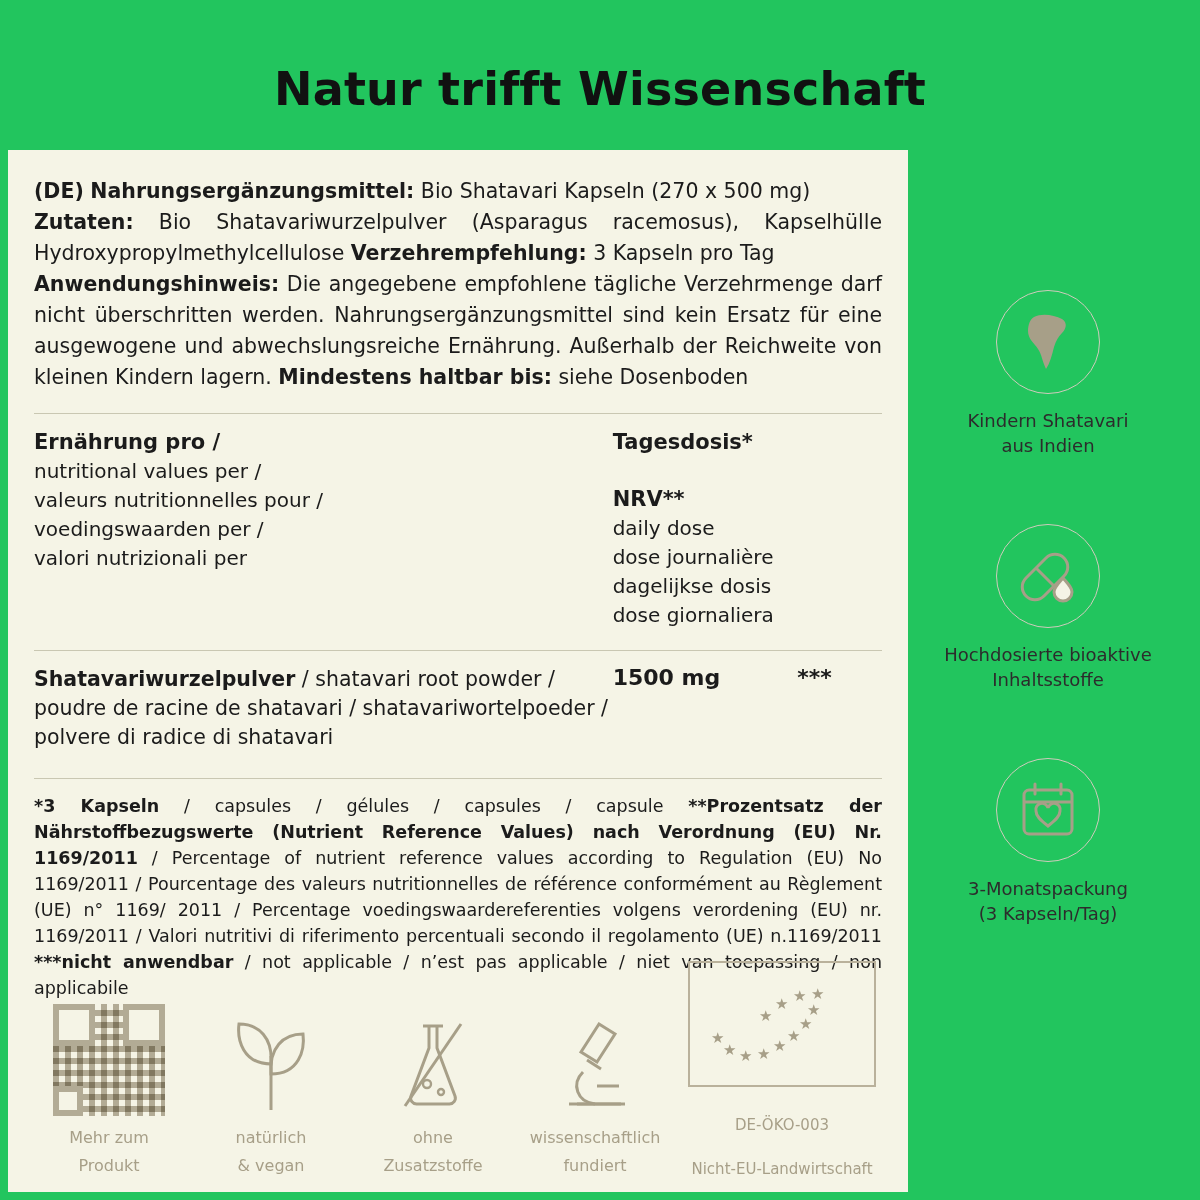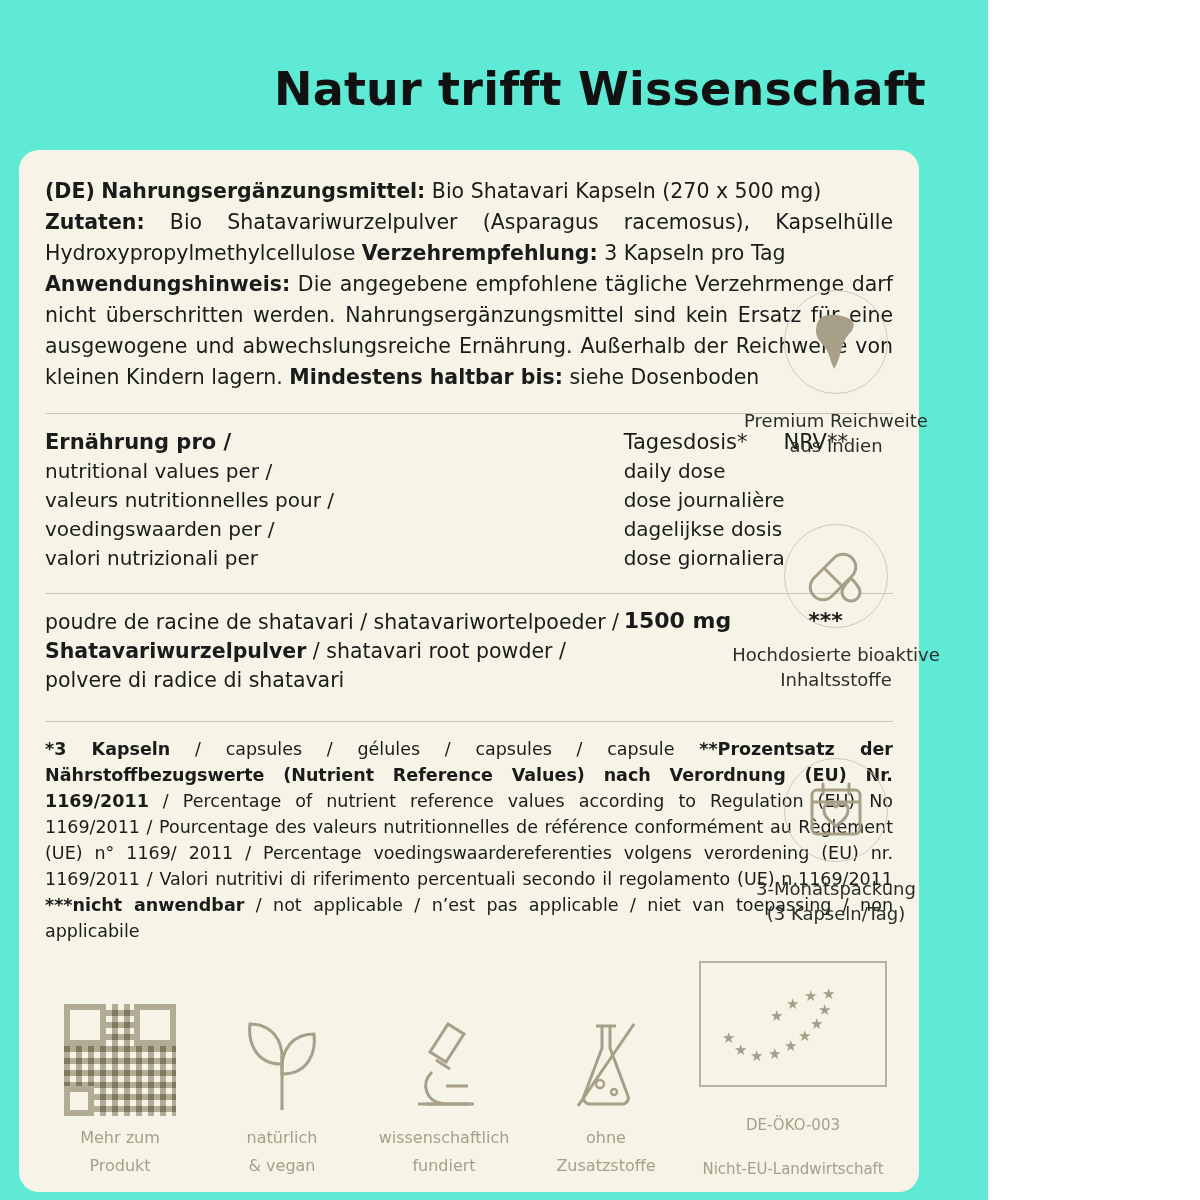--- a/index.html
+++ b/index.html
@@ -4,42 +4,41 @@
 <style>
   * { box-sizing: border-box; }
   html, body {
     margin: 0; padding: 0;
     width: 1200px; height: 1200px;
     background: #ffffff;
     font-family: "DejaVu Sans", sans-serif;
   }
   .page {
     position: relative;
-    width: 988px; height: 1200px;
-    background: #5eead4;
+    width: 1200px; height: 1200px;
+    background: #22c55e;
     overflow: hidden;
   }
   .headline {
     position: absolute;
     top: 62px; left: 0; width: 1200px;
     text-align: center;
     font-size: 46px;
     font-weight: bold;
     color: #111111;
     letter-spacing: 0.2px;
     font-family: "DejaVu Sans", sans-serif;
   }
   
   .label-panel {
     position: absolute;
-    top: 150px; left: 19px;
+    top: 150px; left: 8px;
     width: 900px; height: 1042px;
     background: #f5f4e6;
     padding: 26px 26px 0 26px;
-    border-radius: 20px;
   }
   .para {
     font-size: 20.5px;
     line-height: 31px;
     color: #1b1b1b;
     text-align: justify;
     font-family: "DejaVu Sans", sans-serif;
   }
   .para b { font-weight: bold; }
 
@@ -60,25 +59,26 @@
     color: #1b1b1b;
     line-height: 29px;
   }
   .n-sub {
     font-size: 20px;
     color: #1b1b1b;
     line-height: 29px;
   }
   .right-head {
     display: flex;
-    gap: 36px;
+    gap: 28px;
     font-size: 21px;
-    font-weight: normal;
+    font-weight: bold;
     color: #1b1b1b;
     line-height: 29px;
+    flex-direction: column;
   }
   .ing-row {
     display: flex;
     justify-content: space-between;
     align-items: flex-start;
   }
   .ing-left { width: 580px; }
   .ing-name {
     font-size: 20.5px;
     line-height: 29px;
@@ -243,24 +243,24 @@
         <div class="n-sub">dose journalière</div>
         <div class="n-sub">dagelijkse dosis</div>
         <div class="n-sub">dose giornaliera</div>
       </div>
     </div>
 
     <div class="rule"></div>
 
     <div class="ing-row">
       <div class="ing-left">
-        <div class="ing-name">poudre de racine de shatavari / shatavariwortelpoeder /</div>
         <div class="ing-name">
           <b>Shatavariwurzelpulver</b><span> / shatavari root powder /</span>
         </div>
+        <div class="ing-name">poudre de racine de shatavari / shatavariwortelpoeder /</div>
         <div class="ing-name">polvere di radice di shatavari</div>
       </div>
       <div class="ing-right">
         <span class="ing-amount">1500 mg</span>
         <span class="ing-nrv">***</span>
       </div>
     </div>
 
     <div class="rule" style="margin-top:26px"></div>
 
@@ -279,44 +279,44 @@
       </div>
 
       <div class="strip-item">
         <svg width="96" height="104" viewBox="0 0 96 104">
           <path d="M48 98 L48 44" stroke="#a79f88" stroke-width="3" fill="none"></path>
           <path d="M48 52 C20 52 14 28 16 12 C36 12 50 26 48 52 Z" stroke="#a79f88" stroke-width="3" fill="none"></path>
           <path d="M48 62 C76 62 82 38 80 22 C60 22 46 36 48 62 Z" stroke="#a79f88" stroke-width="3" fill="none"></path>
         </svg>
         <div class="strip-cap" style="white-space:pre-line">natürlich
 &amp; vegan</div>
+      </div>
+
+      <div class="strip-item">
+        <svg width="96" height="104" viewBox="0 0 96 104">
+          <path d="M38 14 h20 M44 14 v22 L26 84 a6 6 0 0 0 6 8 h32 a6 6 0 0 0 6 -8 L52 36 V14" stroke="#a79f88" stroke-width="3" fill="none"></path>
+          <circle cx="42" cy="72" r="4" stroke="#a79f88" stroke-width="2.4" fill="none"></circle>
+          <circle cx="56" cy="80" r="3" stroke="#a79f88" stroke-width="2.4" fill="none"></circle>
+          <path d="M20 94 L76 12" stroke="#a79f88" stroke-width="3" fill="none"></path>
+        </svg>
+        <div class="strip-cap" style="white-space:pre-line">ohne
+Zusatzstoffe</div>
       </div>
 
       <div class="strip-item">
         <svg width="96" height="104" viewBox="0 0 96 104">
           <path d="M52 12 l16 10 -18 28 -16 -10 Z" stroke="#a79f88" stroke-width="3" fill="none"></path>
           <path d="M40 48 l14 9" stroke="#a79f88" stroke-width="3" fill="none"></path>
           <path d="M36 60 c-12 12 -6 30 12 32" stroke="#a79f88" stroke-width="3" fill="none"></path>
           <path d="M30 92 h44" stroke="#a79f88" stroke-width="3" fill="none"></path>
           <path d="M22 92 h56" stroke="#a79f88" stroke-width="3" fill="none"></path>
           <path d="M50 74 h22" stroke="#a79f88" stroke-width="3" fill="none"></path>
         </svg>
         <div class="strip-cap" style="white-space:pre-line">wissenschaftlich
 fundiert</div>
-      </div>
-
-      <div class="strip-item">
-        <svg width="96" height="104" viewBox="0 0 96 104">
-          <path d="M38 14 h20 M44 14 v22 L26 84 a6 6 0 0 0 6 8 h32 a6 6 0 0 0 6 -8 L52 36 V14" stroke="#a79f88" stroke-width="3" fill="none"></path>
-          <circle cx="42" cy="72" r="4" stroke="#a79f88" stroke-width="2.4" fill="none"></circle>
-          <circle cx="56" cy="80" r="3" stroke="#a79f88" stroke-width="2.4" fill="none"></circle>
-          <path d="M20 94 L76 12" stroke="#a79f88" stroke-width="3" fill="none"></path>
-        </svg>
-        <div class="strip-cap" style="white-space:pre-line">ohne
-Zusatzstoffe</div>
       </div>
 
       <div class="strip-item" style="width:200px">
         <div class="eu-organic">
           <div class="eu-leaf">
             <div class="eu-star" style="left:4px;  top:46px;">★</div>
             <div class="eu-star" style="left:16px; top:58px;">★</div>
             <div class="eu-star" style="left:32px; top:64px;">★</div>
             <div class="eu-star" style="left:50px; top:62px;">★</div>
             <div class="eu-star" style="left:66px; top:54px;">★</div>
@@ -337,21 +337,21 @@
   </div>
 
   <div class="features">
 
     <div class="feature">
       <div class="feature-circle">
         <svg width="56" height="62" viewBox="0 0 56 62">
           <path d="M14 6 C22 2 34 4 42 8 C48 12 46 18 42 22 C38 26 36 30 34 36 C32 44 30 52 26 58 C22 50 22 44 18 38 C14 32 8 28 8 20 C8 14 10 8 14 6 Z" fill="#a79f88"></path>
         </svg>
       </div>
-      <div class="feature-cap" style="white-space:pre-line">Premium Reichweite
+      <div class="feature-cap" style="white-space:pre-line">Kindern Shatavari
 aus Indien</div>
     </div>
 
     <div class="feature">
       <div class="feature-circle">
         <svg width="64" height="64" viewBox="0 0 64 64">
           <path d="M10 34 L30 14 a12 12 0 0 1 18 18 L28 52 a12 12 0 0 1 -18 -18 Z" stroke="#a79f88" stroke-width="3" fill="none"></path>
           <path d="M20 24 L38 42" stroke="#a79f88" stroke-width="3" fill="none"></path>
           <path d="M47 34 c6 7 9 10 9 14 a9 9 0 0 1 -18 0 c0 -4 3 -7 9 -14 Z" stroke="#a79f88" stroke-width="3" fill="#f5f4e6"></path>
         </svg>

